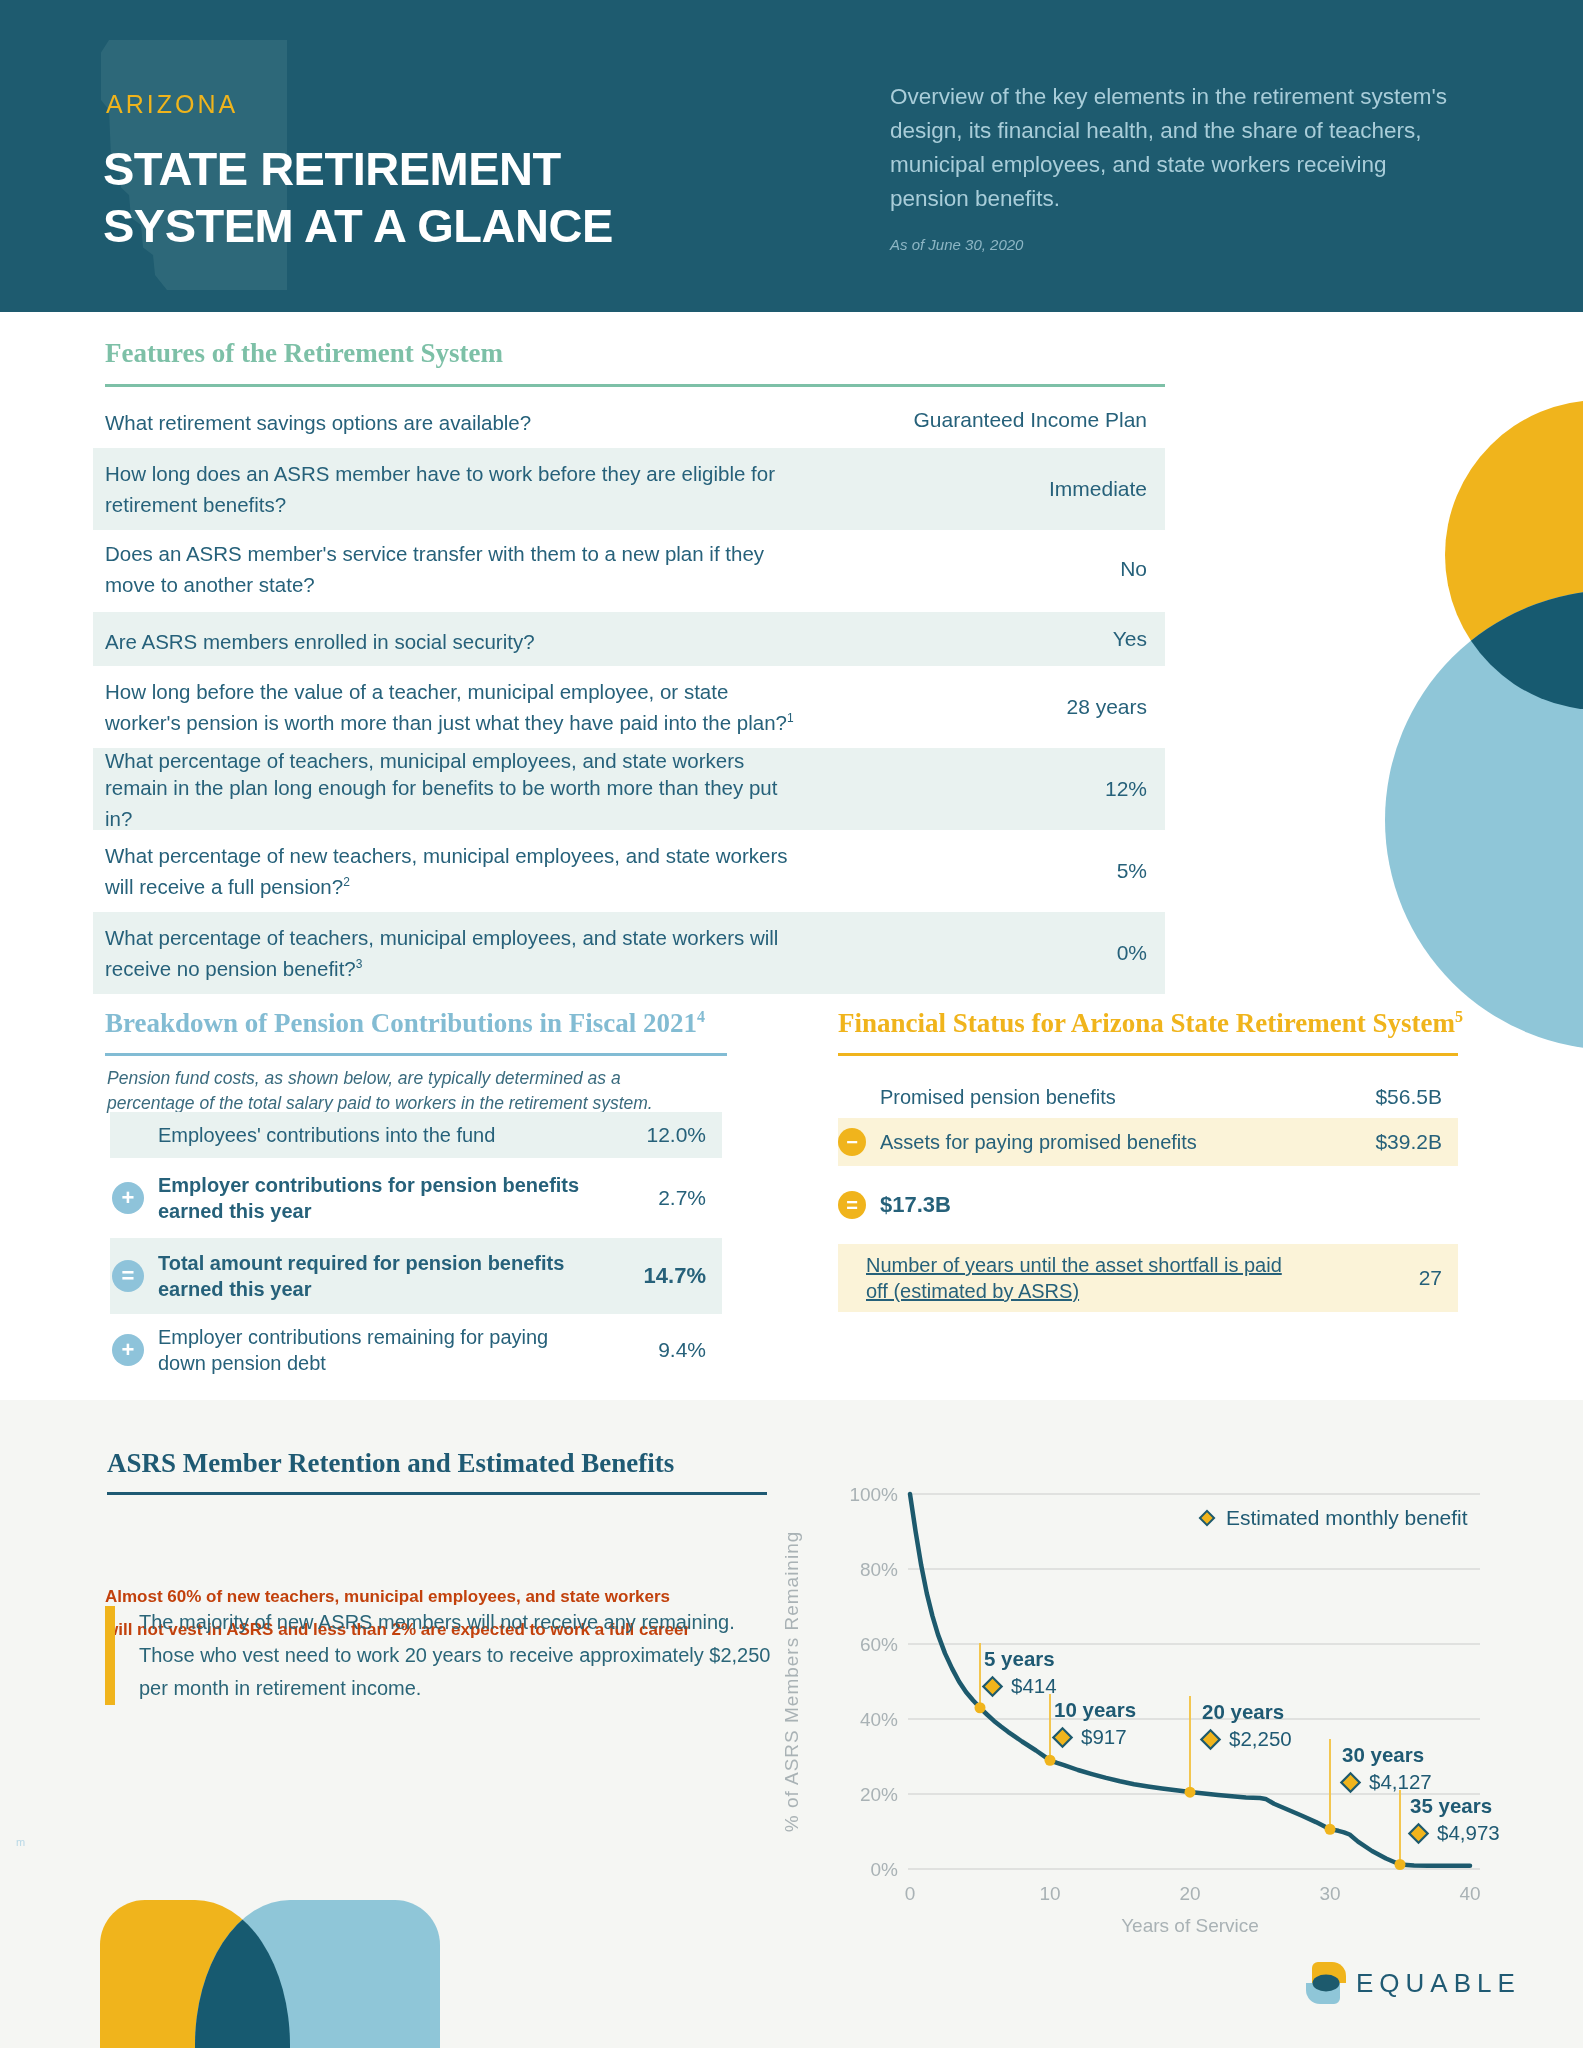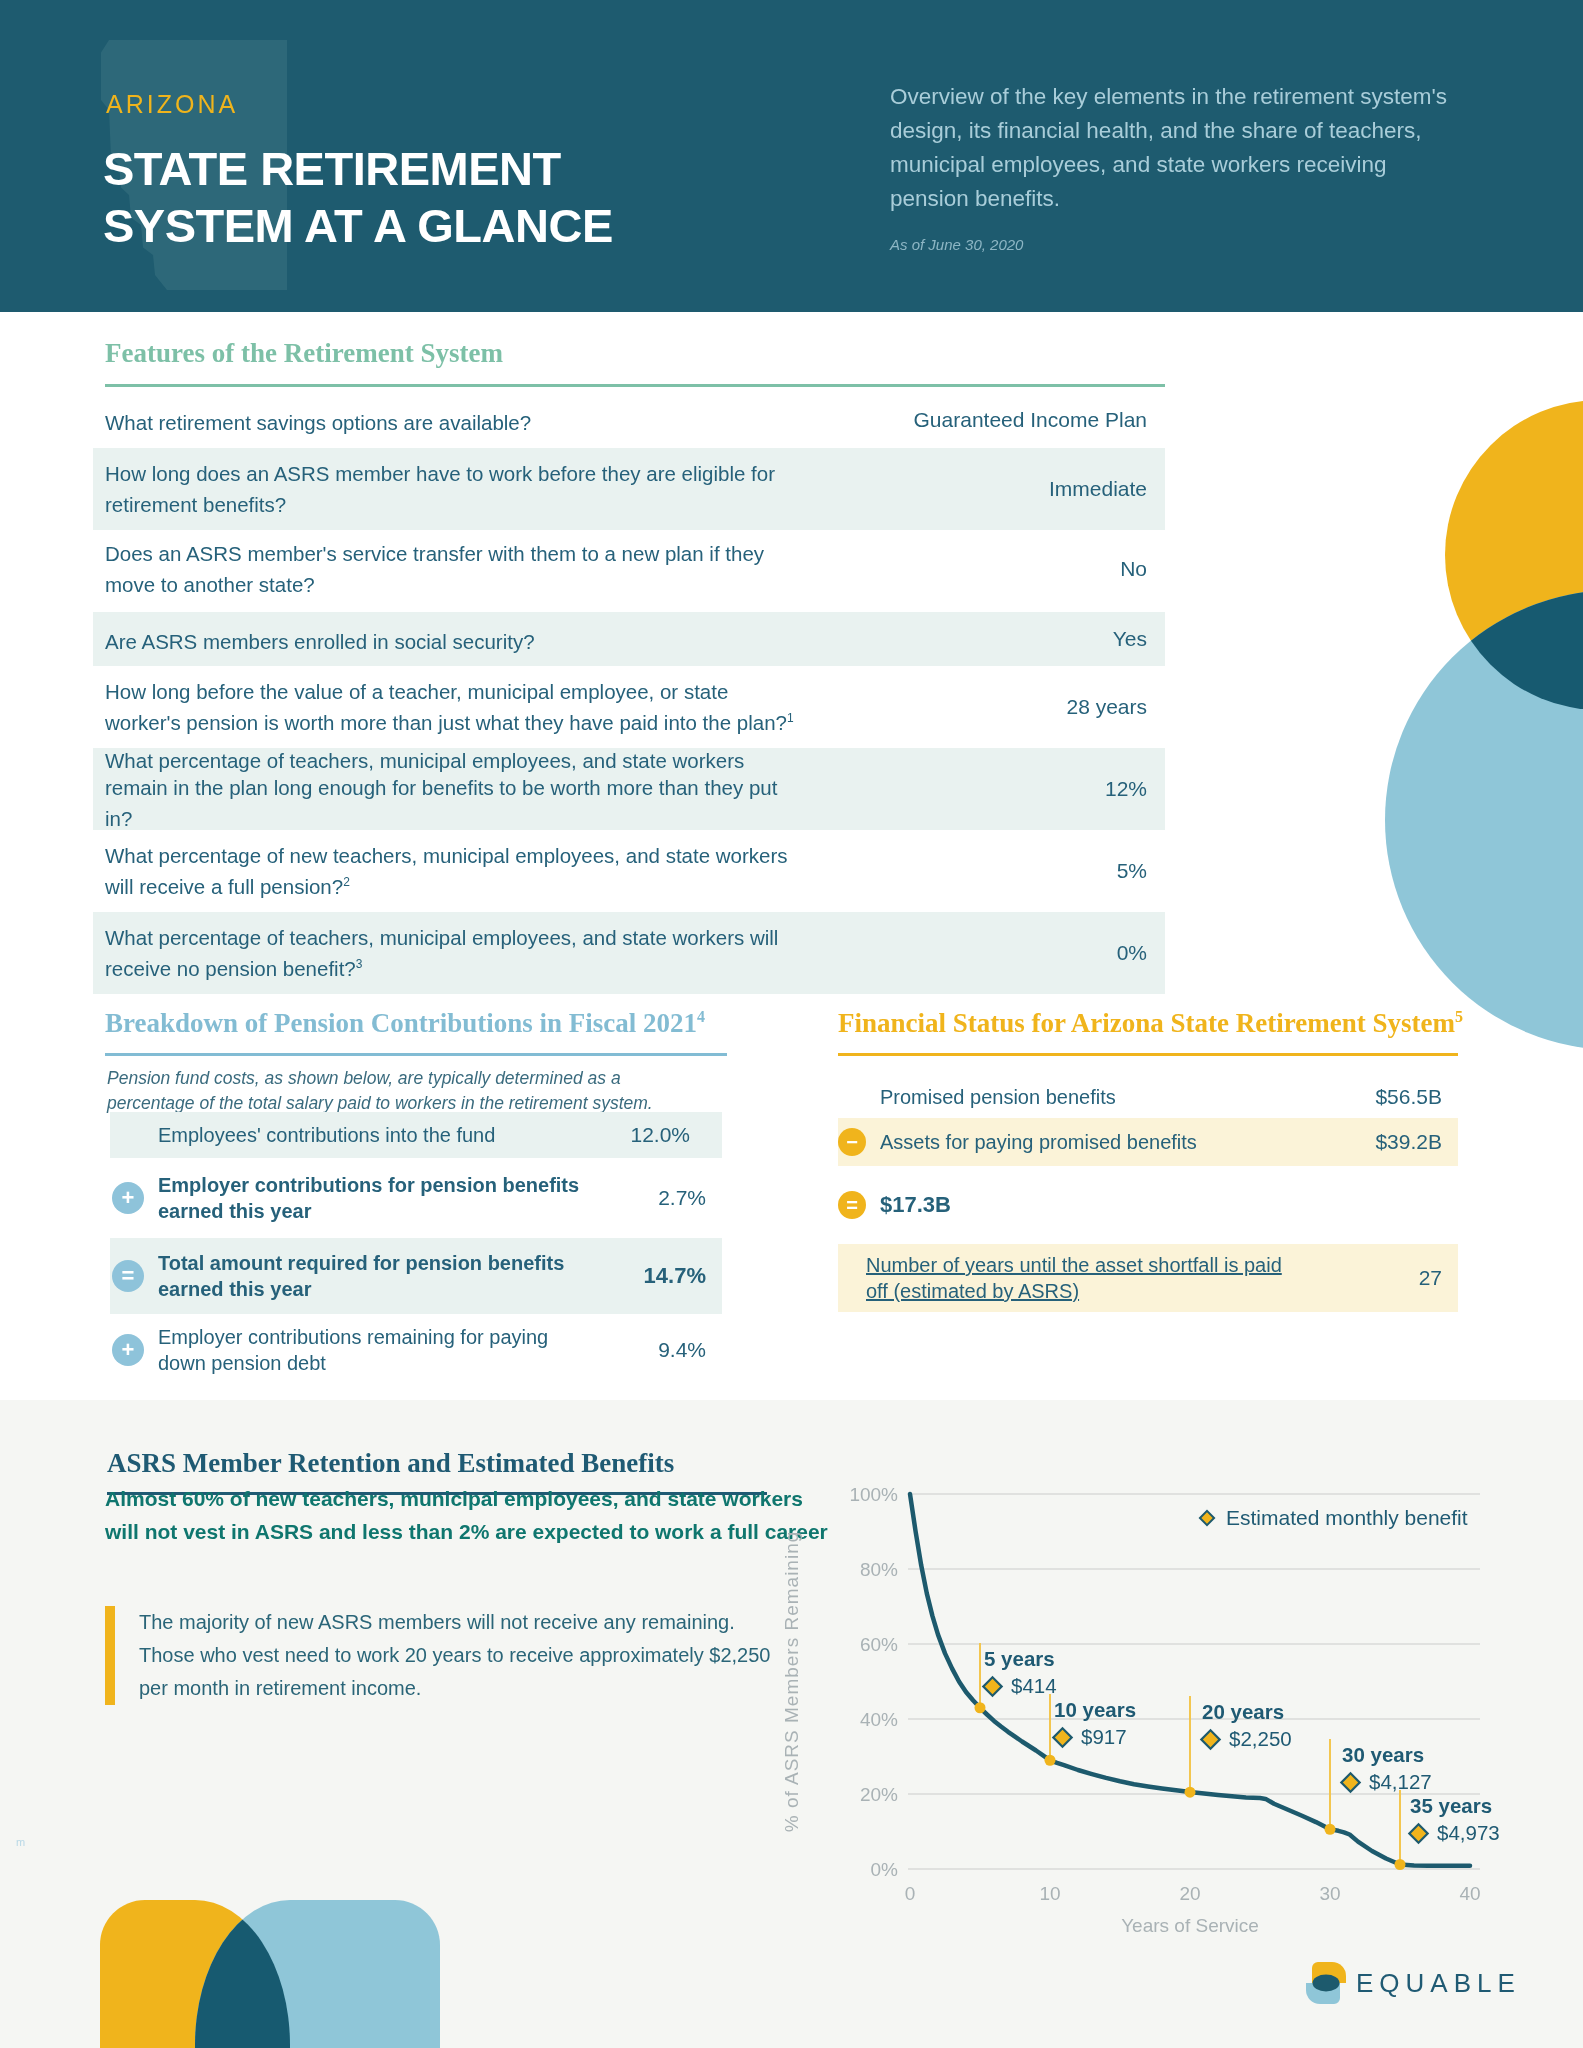--- a/index.html
+++ b/index.html
@@ -41,21 +41,21 @@
   .row-yellow{background:#fbf3d8;}
   .op-icon{position:absolute;left:0;top:50%;transform:translateY(-50%);width:32px;height:32px;
     border-radius:50%;color:#ffffff;font-weight:700;font-size:22px;line-height:32px;text-align:center;}
   .op-blue{background:#8ec3da;}
   .op-yellow{background:#f0b41c;width:28px;height:28px;font-size:20px;line-height:28px;}
   .note{position:absolute;left:107px;top:1066px;width:580px;font-size:17.5px;line-height:25px;
     font-style:italic;color:#3a6b7e;}
 
   
   .gray-band{position:absolute;left:0;top:1400px;width:1583px;height:648px;background:#f5f6f3;}
-  .statement{position:absolute;left:105px;top:1482px;font-size:21px;line-height:33px;font-weight:700;color:#0f766e;}
+  .statement{position:absolute;left:105px;top:1580px;font-size:17px;line-height:33px;font-weight:700;color:#c2410c;}
   .callout{position:absolute;left:105px;top:1606px;display:flex;}
   .callout-bar{width:10px;background:#f0b41c;margin-right:24px;}
   .callout-text{font-size:20px;line-height:33px;color:#2a6578;}
 
   .legend{position:absolute;left:1198px;top:1506px;display:flex;align-items:center;gap:10px;}
   .legend-label{font-size:21px;color:#1f5a73;font-weight:500;}
 
   
   .logo{position:absolute;left:1306px;top:1962px;display:flex;align-items:center;gap:10px;}
   .logo-text{font-size:26px;letter-spacing:6px;color:#1f5a73;font-weight:500;}
@@ -124,21 +124,21 @@
     <circle cx="1615" cy="820" r="230" fill="#8fc6d8"></circle>
     <circle cx="1615" cy="820" r="230" fill="#175a70" clip-path="url(#yc)"></circle>
   </svg>
 
   <div class="abs sec-head" style="left:105px;top:1008px;color:#83bcd3;">
     <span>Breakdown of Pension Contributions in Fiscal 2021</span><sup>4</sup>
   </div>
   <div class="rule" style="left:105px;top:1053px;width:622px;background:#82bcd4;"></div>
   <div class="note">Pension fund costs, as shown below, are typically determined as a percentage of the total salary paid to workers in the retirement system.</div>
 
-  <div class="mid-row row-teal" style="left:110px;top:1112px;width:612px;height:46px;padding:0 32px 0 48px;">
+  <div class="mid-row row-teal" style="left:110px;top:1112px;width:612px;height:46px;padding:0 16px 0 48px;">
     <div class="lbl" style="max-width:430px;">Employees' contributions into the fund</div>
     <div class="val">12.0%</div>
   </div>
   <div class="mid-row" style="left:110px;top:1164px;width:612px;height:68px;padding:0 16px 0 48px;">
     <span class="op-icon op-blue" style="left:2px;">+</span>
     <div class="lbl" style="max-width:430px;font-weight:bold;">Employer contributions for pension benefits earned this year</div>
     <div class="val">2.7%</div>
   </div>
   <div class="mid-row row-teal bold" style="left:110px;top:1238px;width:612px;height:76px;padding:0 16px 0 48px;">
     <span class="op-icon op-blue" style="left:2px;">=</span>

